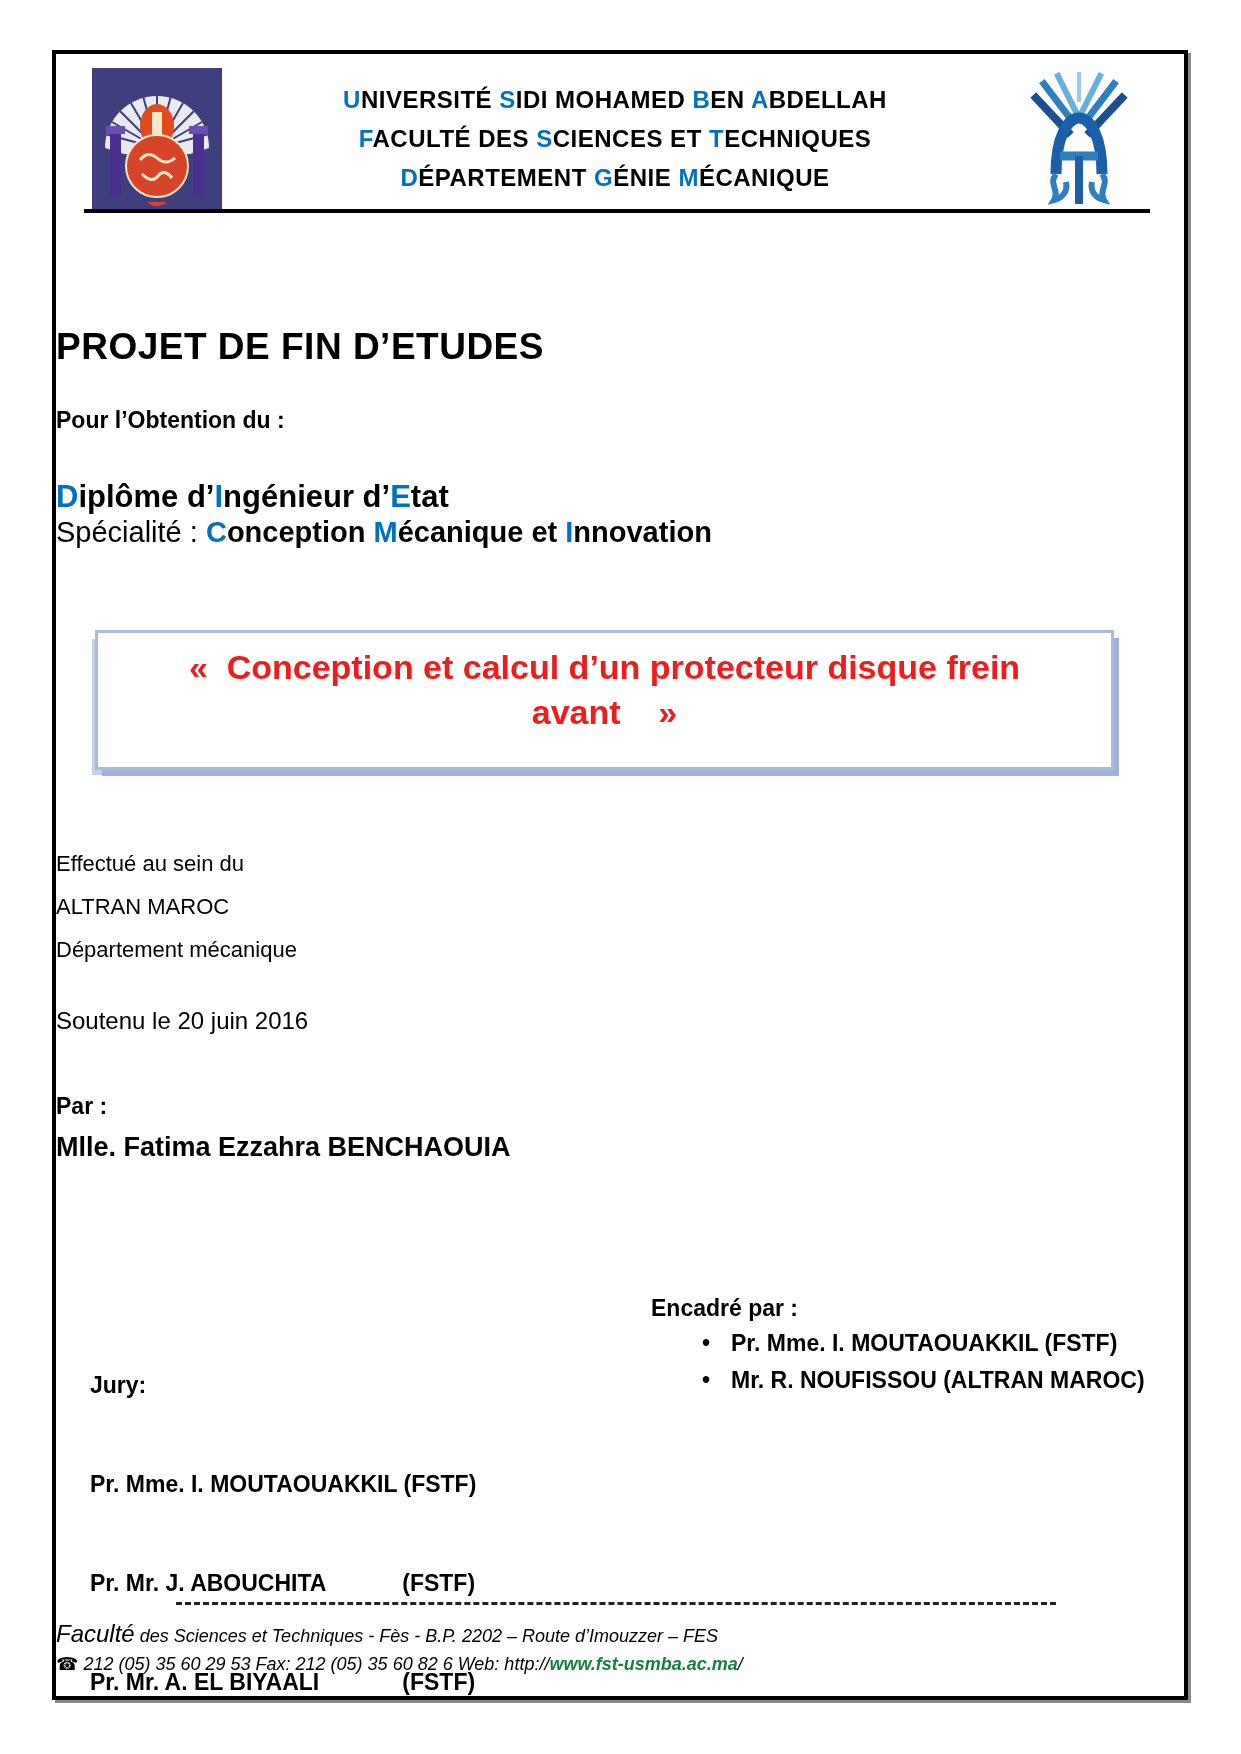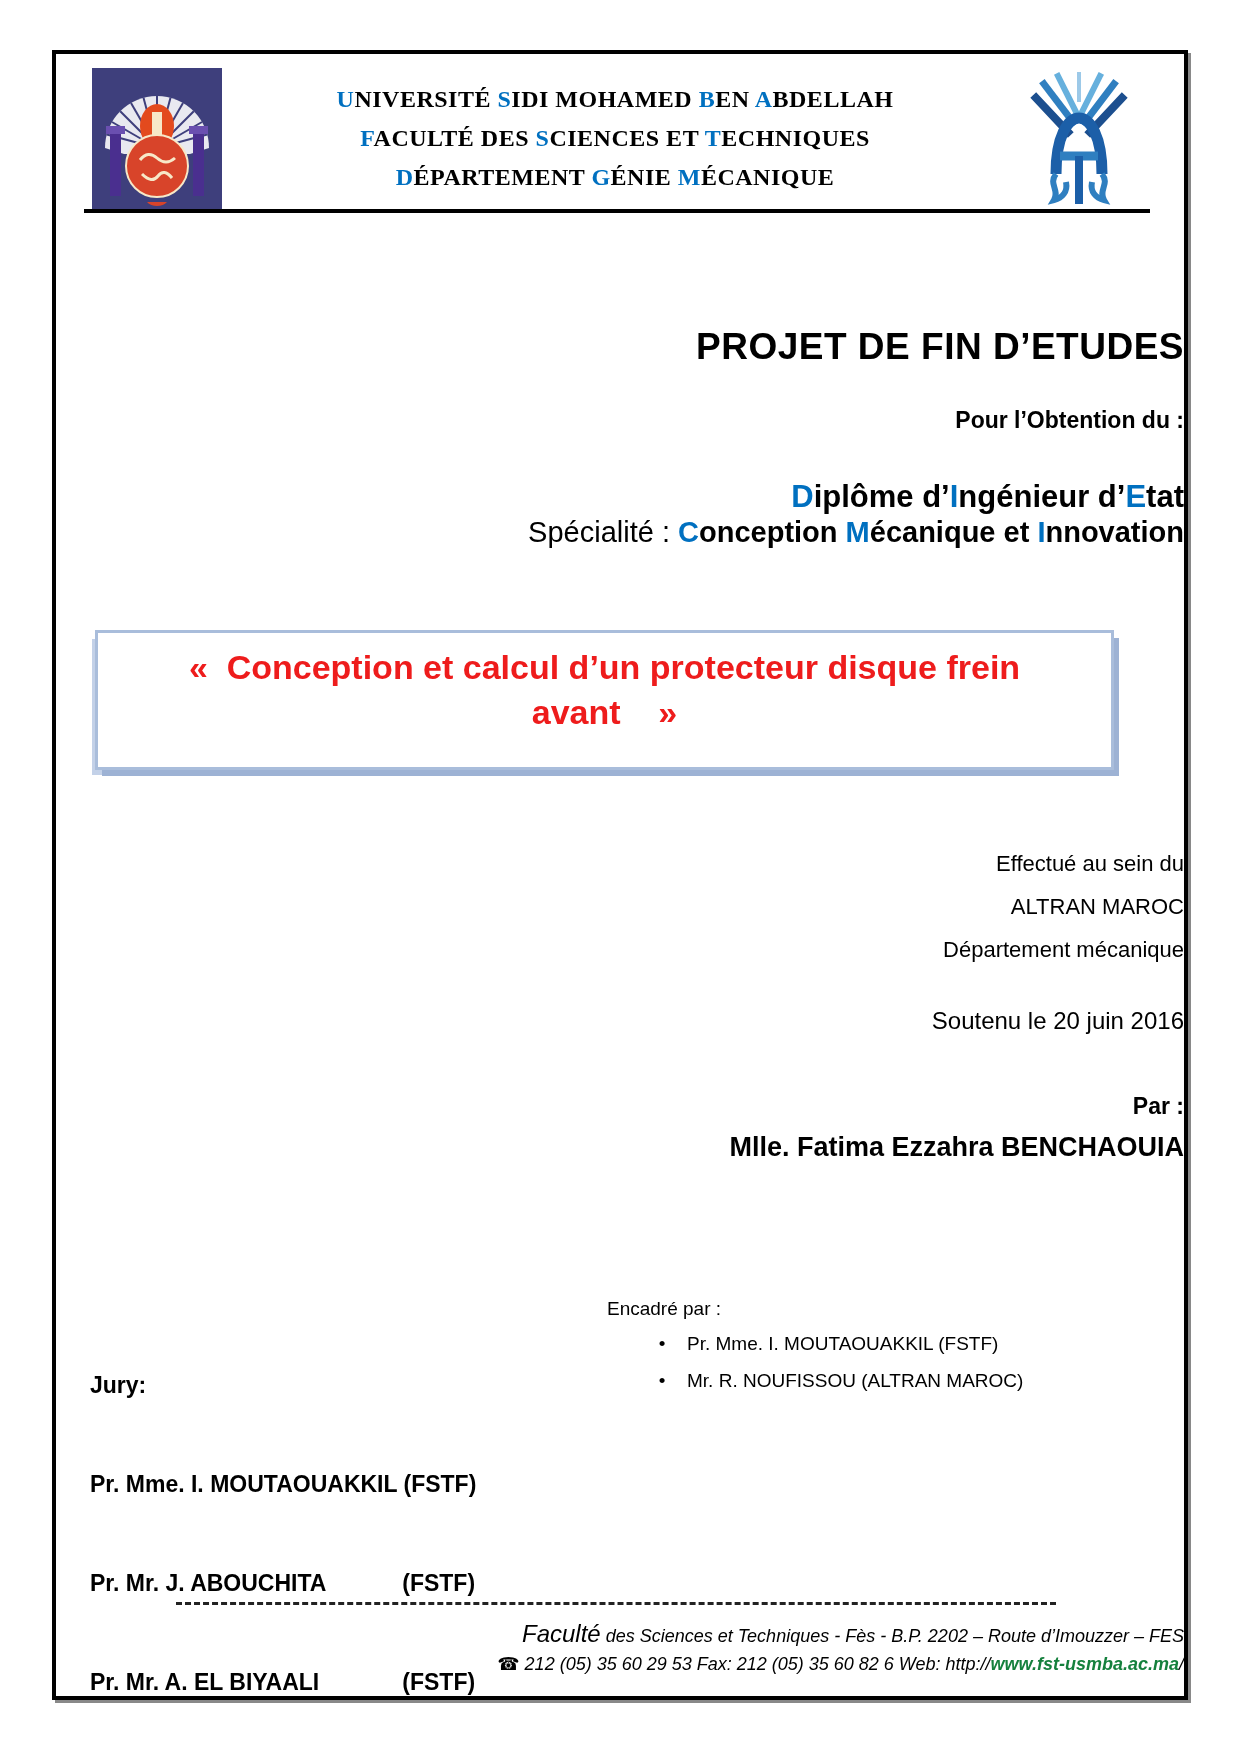--- a/index.html
+++ b/index.html
@@ -11,29 +11,29 @@
   .frame{
     position:absolute;left:52px;top:50px;width:1136px;height:1650px;
     border:4px solid #000;box-sizing:border-box;background:#fff;
     box-shadow:3px 3px 0 rgba(40,40,40,.55);
   }
   
   .logo-left{position:absolute;left:36px;top:14px;width:130px;height:142px;}
   .logo-right{position:absolute;right:44px;top:16px;width:122px;height:138px;}
   .header-lines{
     position:absolute;left:185px;right:195px;top:26px;text-align:center;
-    font-family:Liberation Serif, serif;font-weight:700;font-size:24px;
+    font-family:Liberation Sans, sans-serif;font-weight:700;font-size:24px;
     line-height:39px;letter-spacing:.5px;
   }
   .header-rule{position:absolute;left:28px;right:34px;top:155px;height:4px;background:#000;}
   .accent{color:#0070C0;}
   .plain{font-weight:400;}
   .link{color:#15803d;font-weight:700;}
   .icon{font-style:normal;}
-  .center{position:absolute;left:0;right:0;text-align:right;}
+  .center{position:absolute;left:0;right:0;text-align:left;}
   .projet-title{top:272px;font-size:37px;font-weight:700;letter-spacing:.5px;}
   .obtention{top:353px;font-size:23px;font-weight:700;}
   .diploma{top:425px;font-size:31px;font-weight:700;}
   .specialty{top:462px;font-size:29px;font-weight:700;}
   .project-box{
     position:absolute;left:39px;top:576px;width:1019px;height:140px;
     background:#fff;border:3px solid #a9bddb;box-sizing:border-box;
     box-shadow:6px 7px 0 -1px #9db2d4, -5px 7px 0 -2px #c3d1e8;
     text-align:center;padding-top:12px;
   }
@@ -41,21 +41,21 @@
     color:#ee1c1c;font-size:34px;font-weight:700;line-height:45px;white-space:pre;
   }
   .host{top:788px;font-size:22px;font-weight:400;line-height:43px;}
   .soutenu{top:953px;font-size:24px;font-weight:400;}
   .par-label{top:1039px;font-size:23px;font-weight:700;}
   .author-name{top:1078px;font-size:27px;font-weight:700;}
   .jury{
     position:absolute;left:34px;top:1249px;font-size:23px;font-weight:700;
     line-height:33px;white-space:pre;
   }
-  .supervisors{position:absolute;left:551px;top:1238px;font-size:19px;font-weight:400;}
+  .supervisors{position:absolute;left:595px;top:1238px;font-size:23px;font-weight:700;}
   .supervisors .sup-label{line-height:33px;}
   .sup-row{display:flex;align-items:baseline;line-height:37px;}
   .sup-bullet{width:22px;margin-left:44px;margin-right:14px;text-align:center;}
   .annee{top:1488px;font-size:22px;font-weight:700;}
   .dashed-rule{position:absolute;left:120px;right:128px;top:1548px;border-top:3px dashed #222;}
   .footer-line1{top:1566px;font-style:italic;font-size:18px;}
   .footer-line1 .lead{font-size:24px;}
   .footer-line2{top:1599px;font-style:italic;font-size:18px;}
 </style>
 </head>

